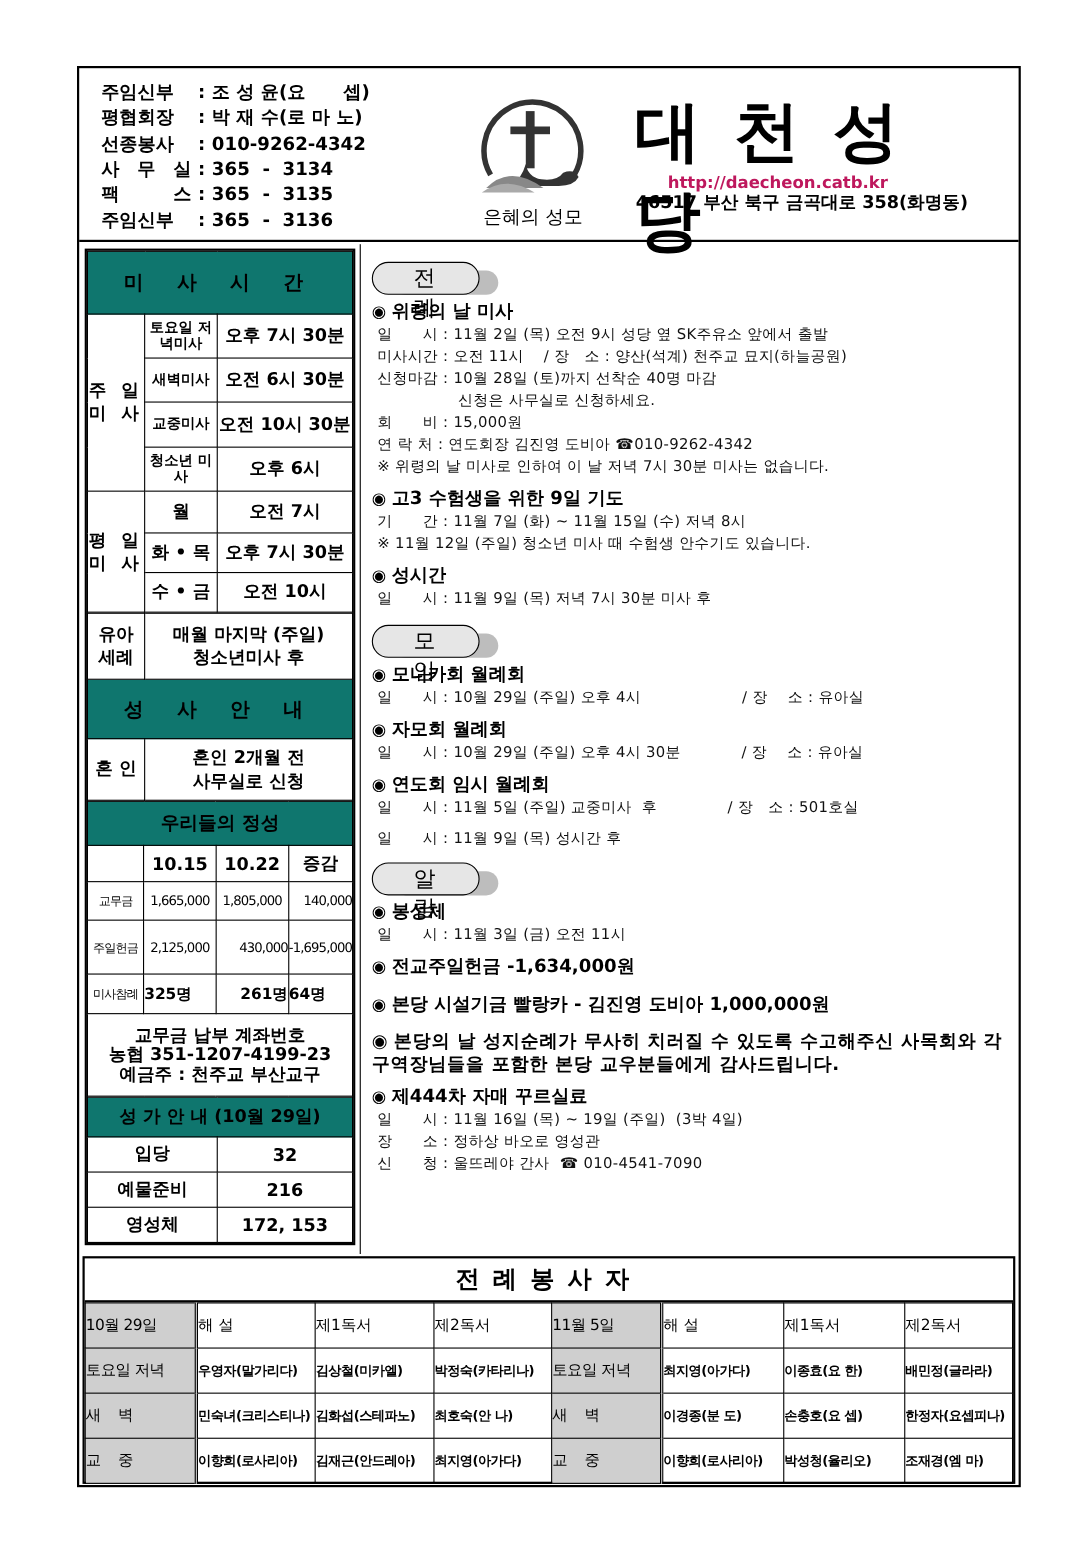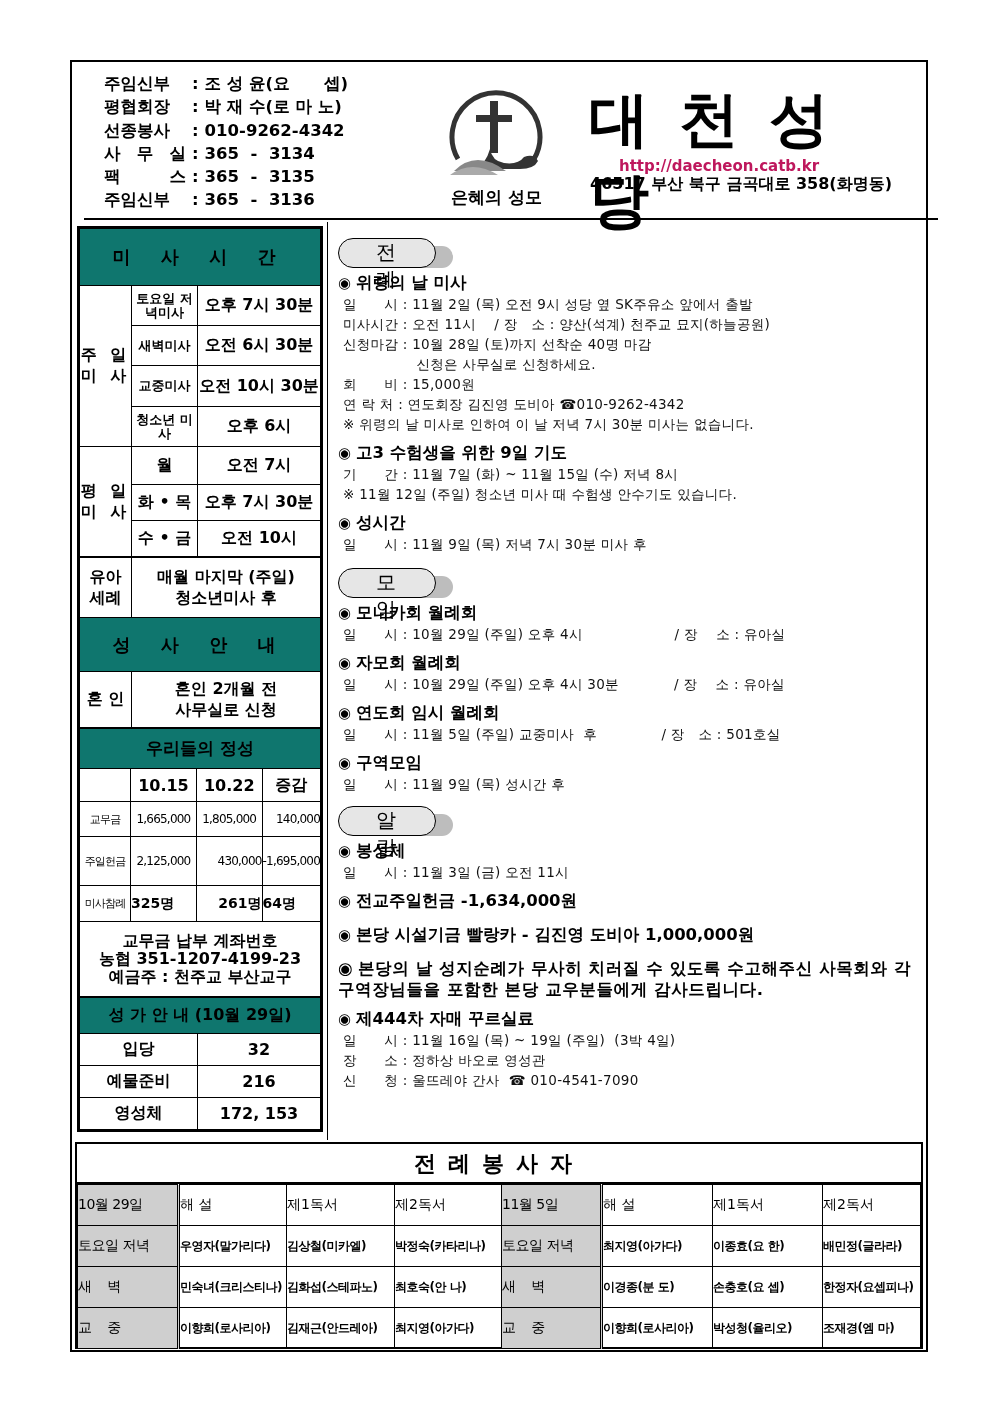--- a/index.html
+++ b/index.html
@@ -2,28 +2,28 @@
 <html><head>
 <meta charset="utf-8">
 <style>
   * { box-sizing: border-box; margin: 0; padding: 0; }
   html, body { width: 992px; height: 1403px; background: #ffffff; }
   body { font-family: "DejaVu Sans", sans-serif; color: #000; position: relative; }
 
   .page { position: absolute; left: 70px; top: 60px; width: 858px; height: 1292px; border: 2px solid #000; }
 
   
-  .header { position: absolute; left: 12px; top: 0; width: 854px; height: 158px; border-bottom: 2px solid #000; }
+  .header { position: absolute; left: 0; top: 0; width: 854px; height: 158px; border-bottom: 2px solid #000; }
   .contact { position: absolute; left: 20px; top: 10px; font-weight: bold; font-size: 16.5px; line-height: 23.3px; }
   .contact .row { display: flex; white-space: pre; }
   .contact .lbl { width: 82px; display: inline-block; text-align-last: justify; }
   .contact .sep { margin: 0 6px 0 6px; }
   .logo { position: absolute; left: 355px; top: 27px; width: 115px; height: 125px; }
   .logo svg { position: absolute; left: 7px; top: 0; }
-  .logo-cap { position: absolute; left: 0; top: 97px; width: 115px; text-align: center; font-weight: bold; font-size: 17px; }
+  .logo-cap { position: absolute; left: 0; top: 97px; width: 115px; text-align: center; font-weight: normal; font-size: 17px; }
   .title { position: absolute; left: 505px; top: 18px; font-size: 60px; font-weight: bold; letter-spacing: 30px; font-family: "DejaVu Sans", sans-serif; }
   .url { position: absolute; left: 535px; top: 95px; font-size: 15px; font-weight: bold; color: #be185d; }
   .addr { position: absolute; left: 506px; top: 112px; font-size: 16px; font-weight: bold; }
 
   
   .leftcol { position: absolute; left: 2px; top: 160px; width: 254px; height: 918px; border-right: 1px solid #000; }
   .lbox { position: absolute; left: 3px; top: 4px; width: 246px; border: 2px solid #000; }
   table.grid { border-collapse: collapse; width: 100%; }
   table.grid td { border: 1px solid #000; text-align: center; vertical-align: middle; font-weight: bold; }
   .gray { background: #0f766e; }
@@ -255,21 +255,20 @@
 
     <div class="item-title"><span class="bullet">◉</span><span>모니카회 월례회</span></div>
     <div class="detail">일      시 : 10월 29일 (주일) 오후 4시                    / 장    소 : 유아실</div>
     <div class="gap"></div>
     <div class="item-title"><span class="bullet">◉</span><span>자모회 월례회</span></div>
     <div class="detail">일      시 : 10월 29일 (주일) 오후 4시 30분            / 장    소 : 유아실</div>
     <div class="gap"></div>
     <div class="item-title"><span class="bullet">◉</span><span>연도회 임시 월례회</span></div>
     <div class="detail">일      시 : 11월 5일 (주일) 교중미사  후              / 장   소 : 501호실</div>
     <div class="gap"></div>
-    <div class="item-title"><span class="bullet">◉</span><span>구역모임</span></div>
     <div class="detail">일      시 : 11월 9일 (목) 성시간 후</div>
     <div style="height:12px"></div>
 
     <div class="pill"><div class="shadow"></div><div class="body">알림</div></div>
 
     <div class="item-title"><span class="bullet">◉</span><span>봉성체</span></div>
     <div class="detail">일      시 : 11월 3일 (금) 오전 11시</div>
     <div class="gap"></div>
     <div class="item-title"><span class="bullet">◉</span><span>전교주일헌금 -1,634,000원</span></div>
     <div style="height:12px"></div>

